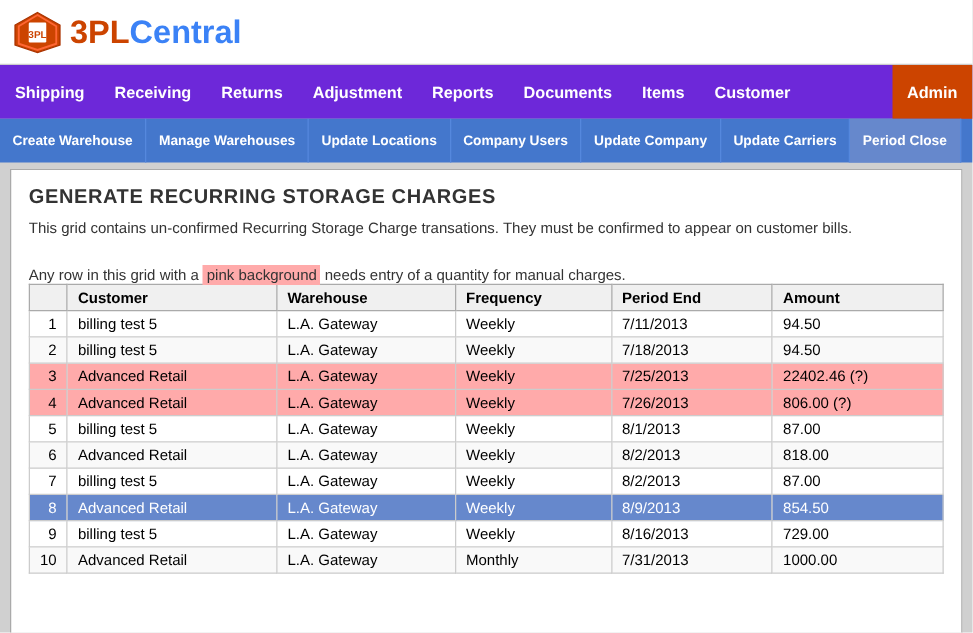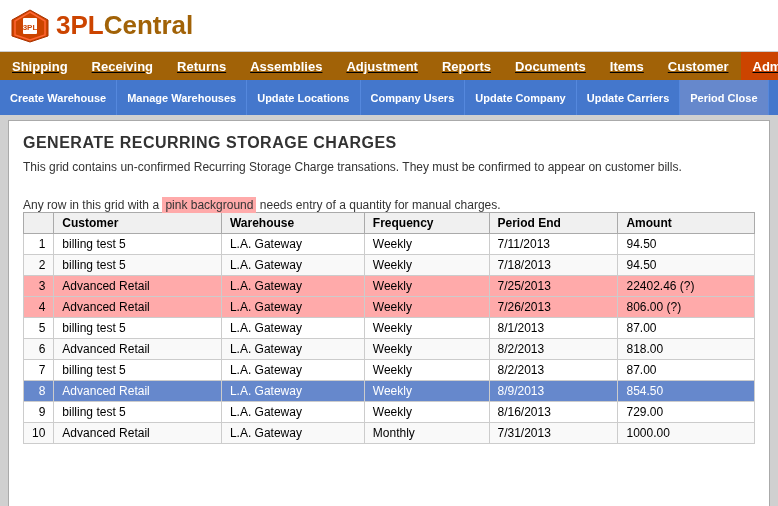--- a/index.html
+++ b/index.html
@@ -14,25 +14,24 @@
       border-bottom: 1px solid #ccc;
       height: 52px;
     }
     #logo-icon {
       width: 40px; height: 36px; margin-right: 6px;
       display: flex; align-items: center; justify-content: center;
     }
 
     
     #main-nav {
-      background: #a16207;
+      background: #6d28d9;
       display: flex;
       align-items: stretch;
-      height: 28px;
-      text-decoration: underline;
+      height: 43px;
     }
     .nav-item {
       color: #fff;
       padding: 0 12px;
       display: flex;
       align-items: center;
       cursor: pointer;
       font-size: 13px;
       font-weight: bold;
       white-space: nowrap;
@@ -142,29 +141,28 @@
   <div id="logo-icon">
     <svg width="40" height="36" viewBox="0 0 40 36">
       <polygon points="20,2 38,12 38,28 20,34 2,28 2,12" fill="#cc4400" stroke="#aa3300" stroke-width="1"></polygon>
       <rect x="13" y="10" width="14" height="16" fill="#ffffff" rx="1"></rect>
       <polygon points="20,4 35,13 35,27 20,32 5,27 5,13" fill="none" stroke="#ff6633" stroke-width="1.5"></polygon>
       <text x="20" y="22" text-anchor="middle" font-size="8" font-weight="bold" fill="#cc4400">3PL</text>
     </svg>
   </div>
   <div class="logo-box">
     <span style="font-size:26px;font-weight:bold;color:#cc4400;">3PL</span>
-      <span style="font-size:26px;font-weight:bold;color:#a16207;">Central</span>
+      <span style="font-size:26px;font-weight:bold;color:#3b82f6;">Central</span>
   </div>
 </div>
 
 <div id="main-nav">
   <div class="nav-item">Shipping</div>
   <div class="nav-item">Receiving</div>
   <div class="nav-item">Returns</div>
-  <div class="nav-item">Assemblies</div>
   <div class="nav-item">Adjustment</div>
   <div class="nav-item">Reports</div>
   <div class="nav-item">Documents</div>
   <div class="nav-item">Items</div>
   <div class="nav-item">Customer</div>
   <div class="nav-item admin">Admin</div>
 </div>
 
 <div id="sub-nav">
   <div class="sub-nav-item">Create Warehouse</div>

